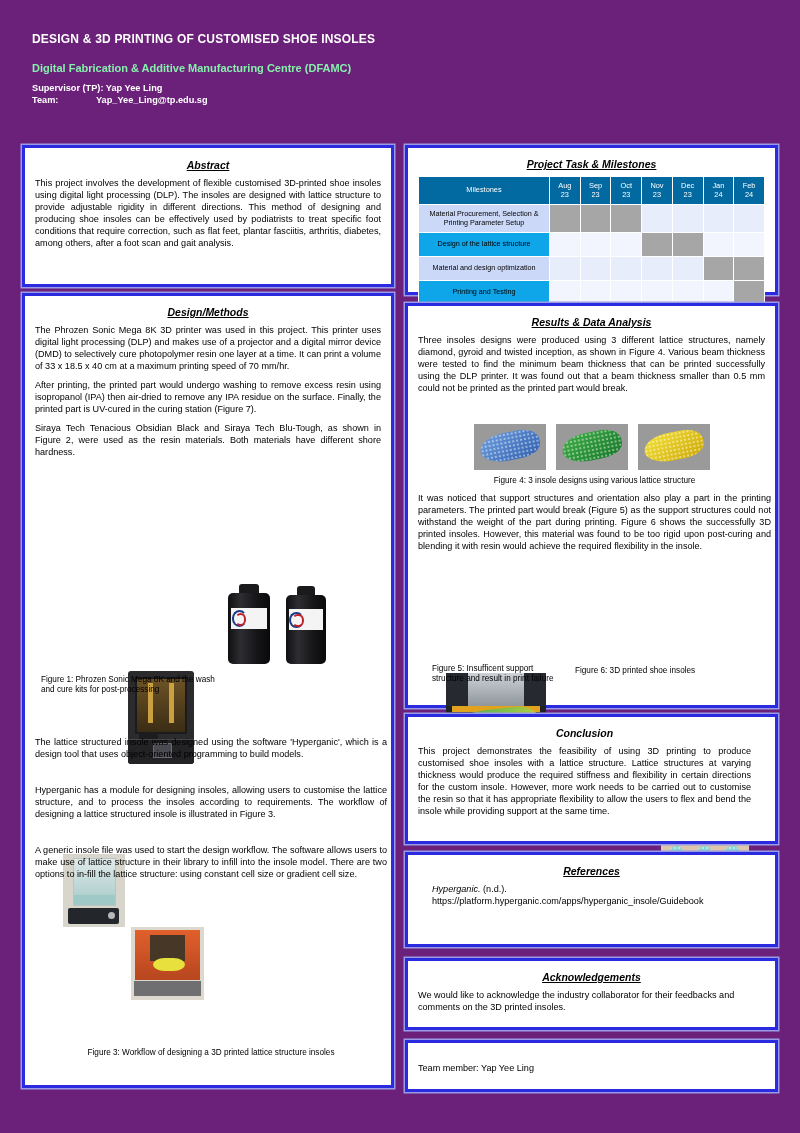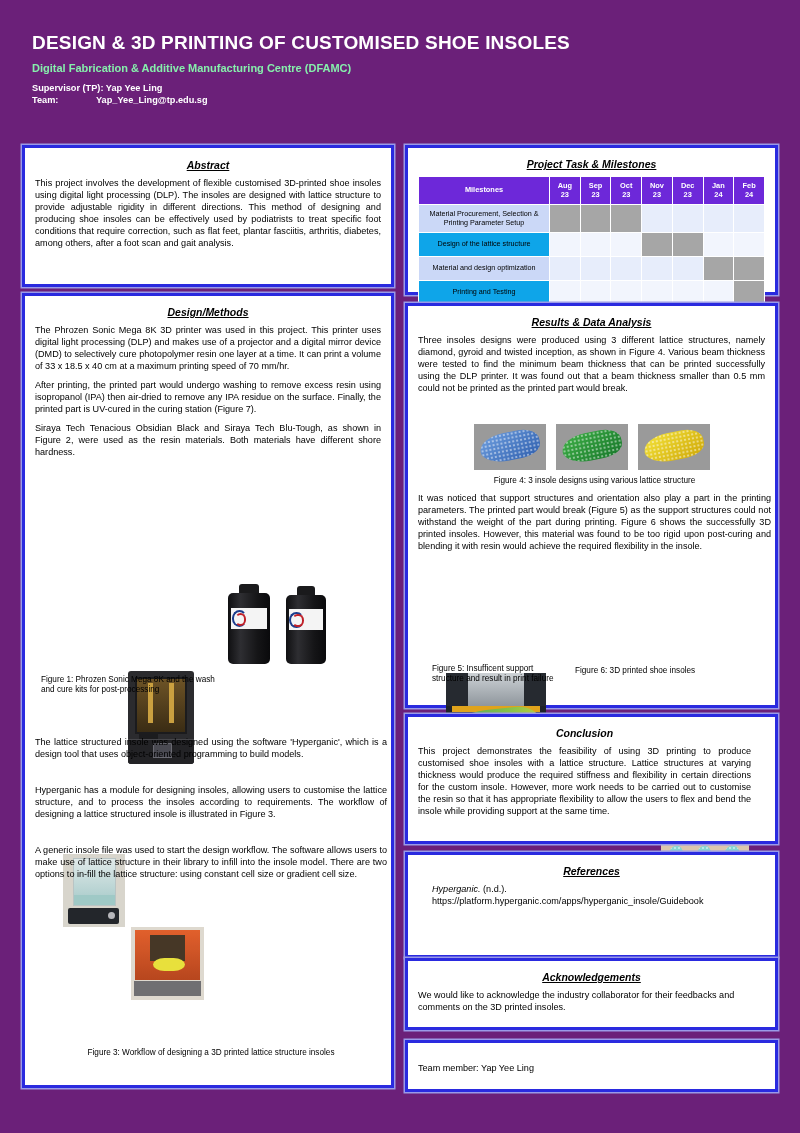--- a/index.html
+++ b/index.html
@@ -10,21 +10,21 @@
     overflow:hidden;
     position:relative;
   }
   
   .header{
     position:absolute;left:0;top:0;width:800px;height:133px;
     background:#6B2079;
   }
   .hdr-title{
     position:absolute;left:32px;top:32px;
-    color:#ffffff;font-size:19px;font-weight:bold;letter-spacing:.2px;
+    color:#ffffff;font-size:12px;font-weight:bold;letter-spacing:.2px;
   }
   .hdr-sub{
     position:absolute;left:32px;top:62px;
     color:#86efac;font-size:11px;font-weight:bold;
   }
   .hdr-sup{
     position:absolute;left:32px;top:83px;
     color:#ffffff;font-size:9.2px;font-weight:bold;
   }
   .hdr-mail-row{
@@ -71,21 +71,21 @@
   }
   .cap{
     font-size:8.2px;color:#000;line-height:1.25;
   }
   .cap.center{text-align:center;}
   
   table.gantt{
     border-collapse:collapse;width:100%;table-layout:fixed;
   }
   table.gantt th{
-    background:#6d28d9;color:#ffffff;font-size:7.4px;font-weight:bold;
+    background:#0369a1;color:#ffffff;font-size:7.4px;font-weight:normal;
     border:1px solid #ffffff;padding:5px 1px;text-align:center;line-height:1.15;
   }
   table.gantt th.mile-head{width:37%;}
   table.gantt td.mile{
     background:#CBD8F7;font-size:7.2px;color:#000;text-align:center;
     border:1px solid #ffffff;padding:5px 3px;line-height:1.2;
   }
   table.gantt td.mile.alt{background:#0ea5e9;}
   table.gantt td.cell{
     border:1px solid #ffffff;height:21px;background:#E7EDFB;
@@ -418,21 +418,21 @@
       </div>
   </div>
   <div class="cap" style="position:absolute;left:167px;top:360px;width:180px;">Figure 6: 3D printed shoe insoles</div>
 </div>
 
 <div class="box" style="left:405px;top:714px;width:373px;height:130px;padding:3px 24px 6px 10px;">
   <div class="sec-title plain">Conclusion</div>
   <p class="body-text">This project demonstrates the feasibility of using 3D printing to produce customised shoe insoles with a lattice structure. Lattice structures at varying thickness would produce the required stiffness and flexibility in certain directions for the custom insole. However, more work needs to be carried out to customise the resin so that it has appropriate flexibility to allow the users to flex and bend the insole while providing support at the same time.</p>
 </div>
 
-<div class="box" style="left:405px;top:852px;width:373px;height:106px;padding:3px 10px 6px 10px;">
+<div class="box" style="left:405px;top:852px;width:373px;height:95px;padding:3px 10px 6px 10px;">
   <div class="sec-title">References</div>
   <div class="body-text" style="text-align:left;padding-left:14px;">
     <span class="ref-ital">Hyperganic.</span>
     <span>(n.d.).</span><br>
     <span>https://platform.hyperganic.com/apps/hyperganic_insole/Guidebook</span>
   </div>
 </div>
 
 <div class="box" style="left:405px;top:958px;width:373px;height:72px;padding:3px 10px 6px 10px;">
   <div class="sec-title">Acknowledgements</div>

